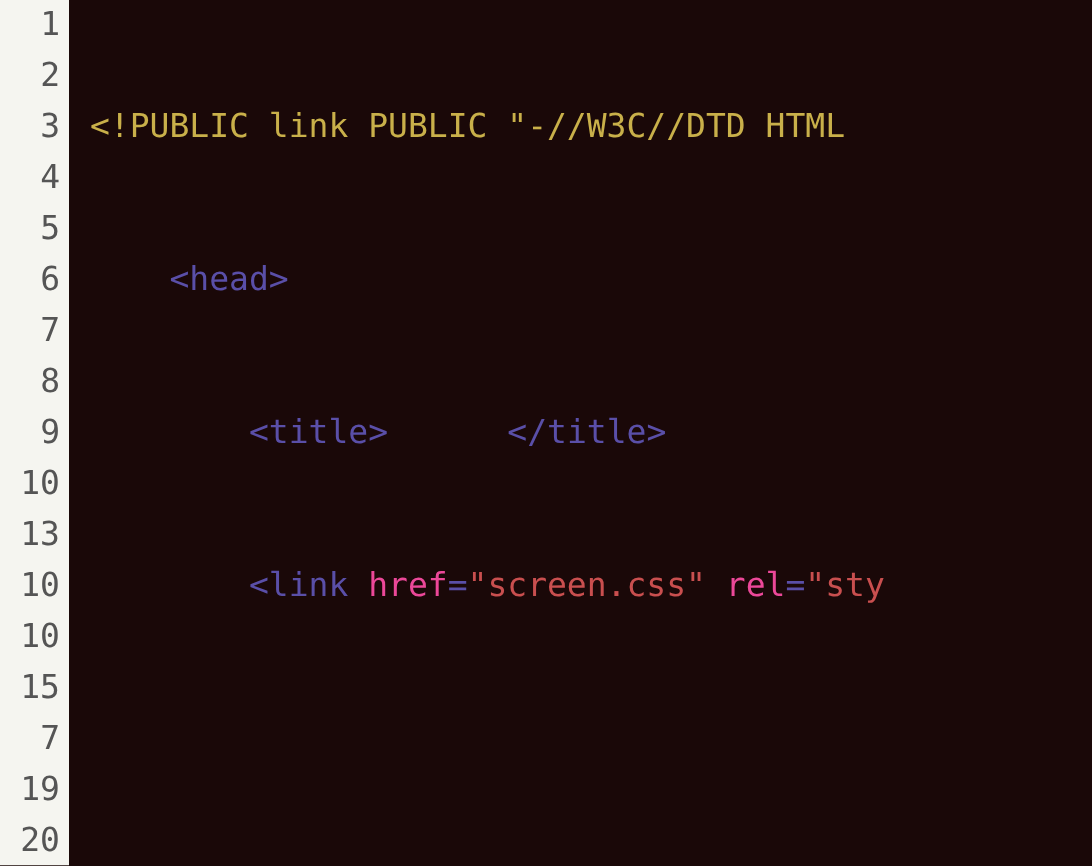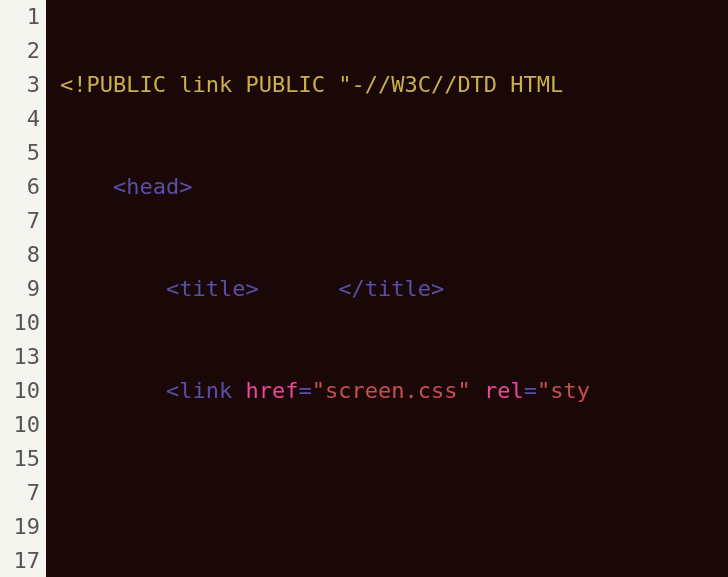--- a/index.html
+++ b/index.html
@@ -49,21 +49,21 @@
     <div class="ln">7</div>
     <div class="ln">8</div>
     <div class="ln">9</div>
     <div class="ln">10</div>
     <div class="ln">13</div>
     <div class="ln">10</div>
     <div class="ln">10</div>
     <div class="ln">15</div>
     <div class="ln">7</div>
     <div class="ln">19</div>
-    <div class="ln">17</div>
+    <div class="ln">20</div>
   </div>
 
 <div class="code">
   <div class="row"><span></span><span class="doctype">&lt;!</span><span class="doctype">PUBLIC</span><span class="doctype"> link PUBLIC </span><span class="doctype">"-//W3C//DTD HTML</span></div>
   <div class="row"><span>    </span><span class="tag">&lt;</span><span class="tag">head</span><span class="tag">&gt;</span></div>
   <div class="row"><span>        </span><span class="tag">&lt;</span><span class="tag">title</span><span class="tag">&gt;</span><span class="txt">      </span><span class="tag">&lt;/</span><span class="tag">title</span><span class="tag">&gt;</span></div>
   <div class="row"><span>        </span><span class="tag">&lt;</span><span class="tag">link</span><span> </span><span class="attr">href</span><span class="tag">=</span><span class="str">"screen.css"</span><span> </span><span class="attr">rel</span><span class="tag">=</span><span class="str">"sty</span></div>
   
   
   

